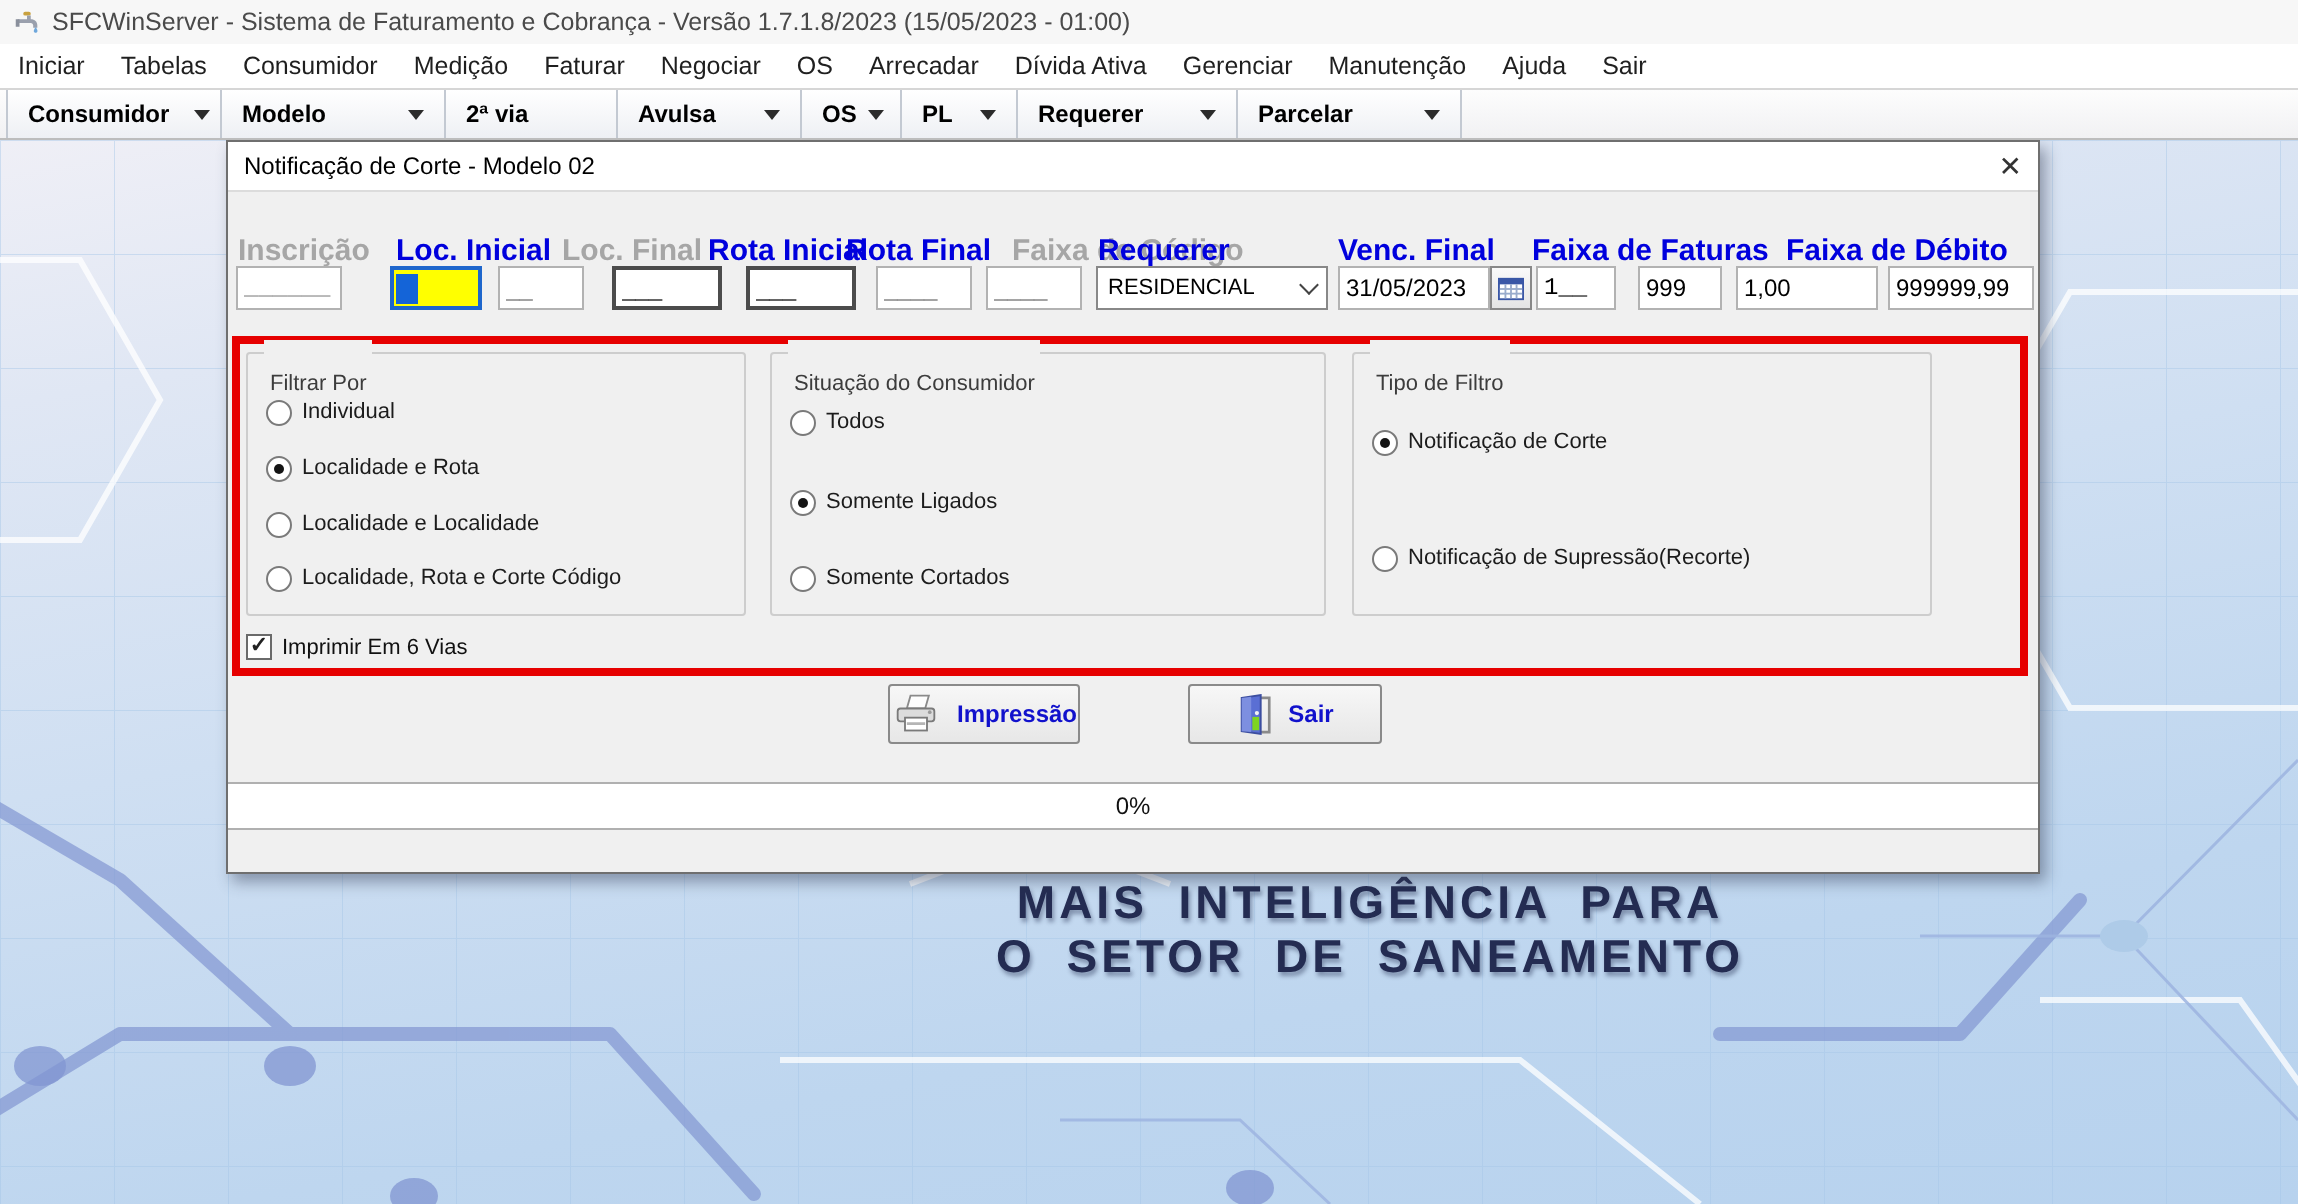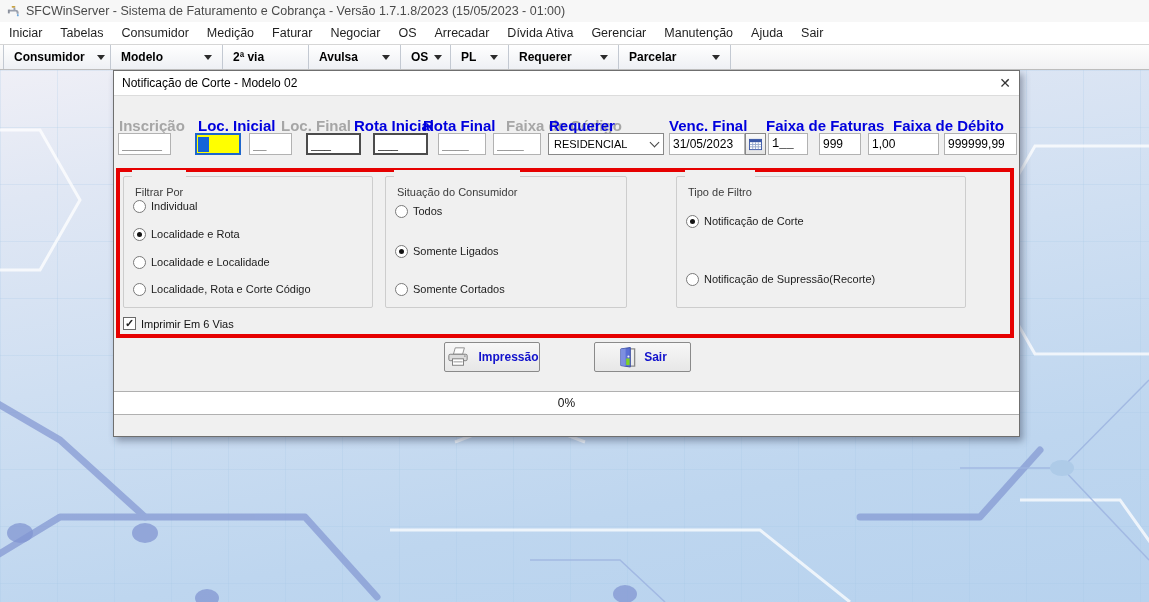--- a/index.html
+++ b/index.html
@@ -188,40 +188,44 @@
 
       <g fill="#8296d2" opacity="0.75">
         <ellipse cx="20" cy="463" rx="13" ry="10"></ellipse>
         <ellipse cx="145" cy="463" rx="13" ry="10"></ellipse>
         <ellipse cx="207" cy="528" rx="12" ry="9"></ellipse>
         <ellipse cx="625" cy="524" rx="12" ry="9"></ellipse>
       </g>
       <ellipse cx="1062" cy="398" rx="12" ry="8" fill="#aecbe8"></ellipse>
     </svg>
 
+    <div class="slogan">
+      <div>MAIS INTELIGÊNCIA PARA</div>
+      <div>O SETOR DE SANEAMENTO</div>
+    </div>
 
     <div class="dialog">
 
       <div class="dlg-titlebar">
         <span class="dlg-title">Notificação de Corte - Modelo 02</span>
         <span class="dlg-close">✕</span>
       </div>
 
       <span class="flabel gray" style="left:5px">Inscrição</span>
       <span class="flabel blue" style="left:84px">Loc. Inicial</span>
       <span class="flabel gray" style="left:167px">Loc. Final</span>
       <span class="flabel blue" style="left:240px">Rota Inicial</span>
       <span class="flabel blue" style="left:309px">Rota Final</span>
       <span class="flabel gray" style="left:392px">Faixa de Código</span>
       <span class="flabel blue" style="left:435px">Requerer</span>
       <span class="flabel blue" style="left:555px">Venc. Final</span>
       <span class="flabel blue" style="left:652px">Faixa de Faturas</span>
       <span class="flabel blue" style="left:779px">Faixa de Débito</span>
 
-      <input class="tinput dim" style="left: 4px; width: 53px;" value="______">
+      <input class="tinput dim" style="left: 4px; width: 53px; font-family: Liberation Mono, monospace;" value="______">
       <div class="focusfield" style="left:81px;width:46px">
         <span class="selblock"></span>
       </div>
       <input class="tinput dim" style="left: 135px; width: 43px;" value="__">
       <input class="tinput strong" style="left: 192px; width: 55px;" value="___">
       <input class="tinput strong" style="left: 259px; width: 55px;" value="___">
       <input class="tinput dim" style="left: 324px; width: 48px;" value="____">
       <input class="tinput dim" style="left: 379px; width: 48px;" value="____">
 
       <div class="combo" style="left:434px;width:116px">
@@ -264,21 +268,21 @@
         <label class="radio-row" style="top:78px">
           <span class="radio"></span>
           <span class="radio-label">Localidade e Localidade</span>
         </label>
         <label class="radio-row" style="top:105px">
           <span class="radio"></span>
           <span class="radio-label">Localidade, Rota e Corte Código</span>
         </label>
       </div>
 
-      <div class="groupbox" style="left:271px;top:105px;width:242px;height:132px">
+      <div class="groupbox" style="left:271px;top:105px;width:278px;height:132px">
         <span class="group-title">Situação do Consumidor</span>
         <label class="radio-row" style="top:27px">
           <span class="radio"></span>
           <span class="radio-label">Todos</span>
         </label>
         <label class="radio-row" style="top:67px">
           <span class="radio checked"></span>
           <span class="radio-label">Somente Ligados</span>
         </label>
         <label class="radio-row" style="top:105px">

